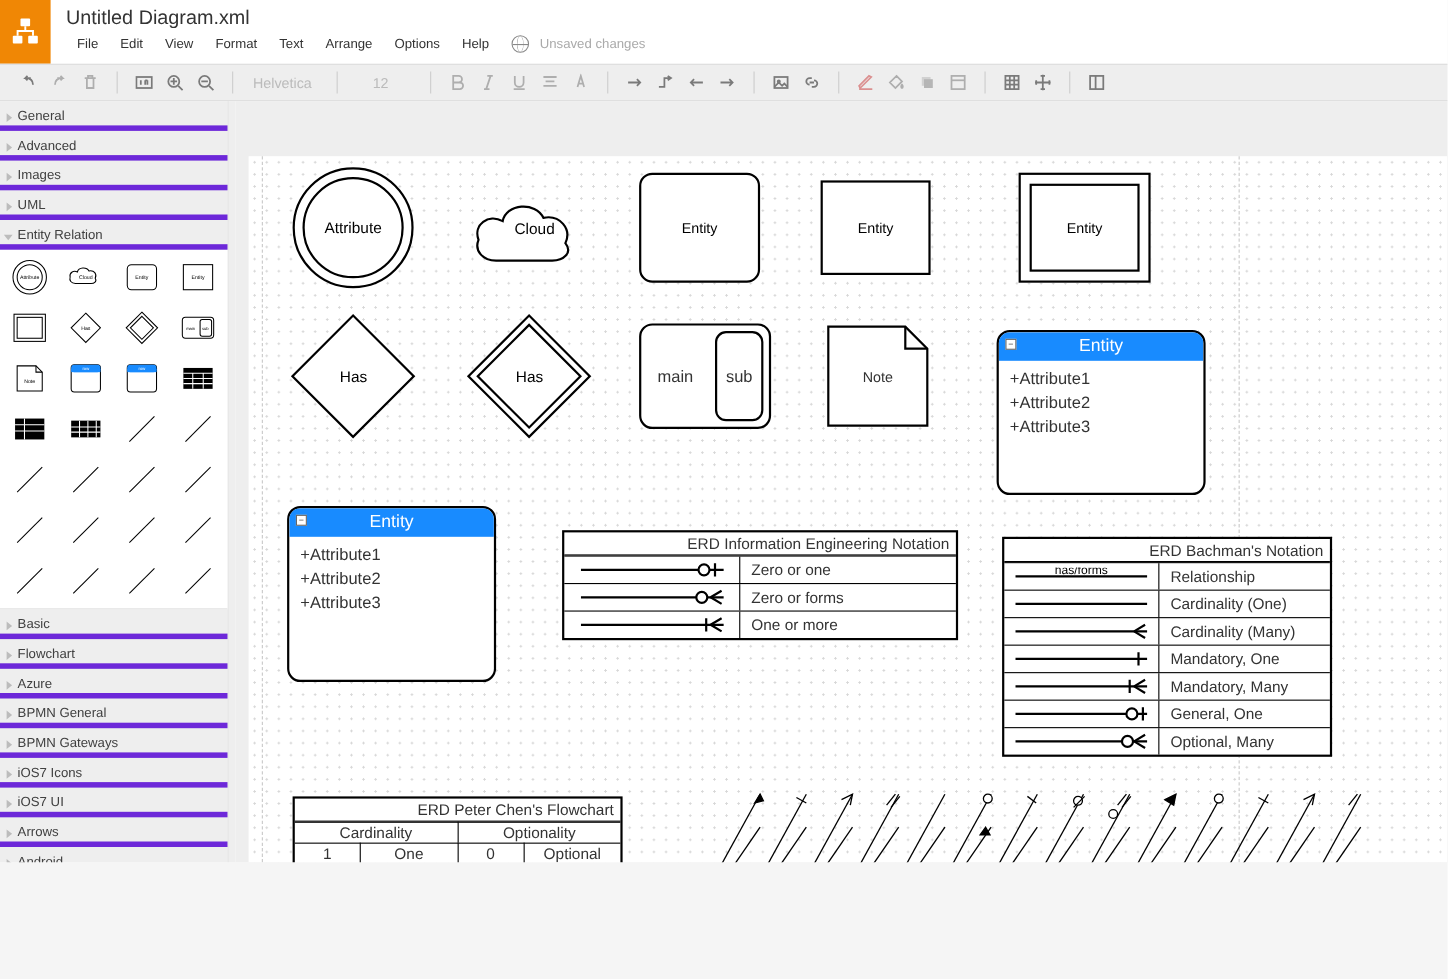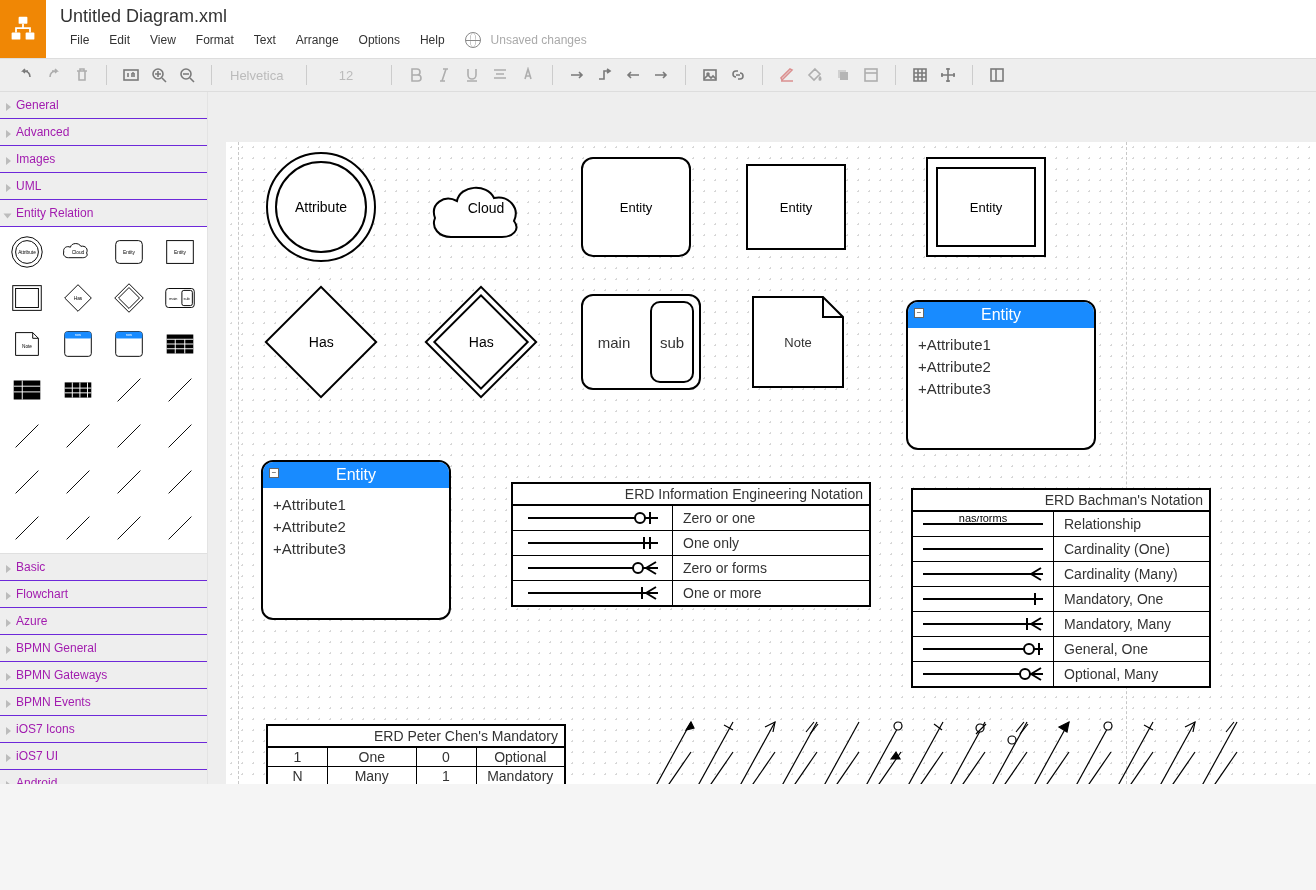--- a/index.html
+++ b/index.html
@@ -23,21 +23,21 @@
 .tb-sep{width:1px;height:20px;background:#ccc;margin:0 4px}
 .tb-btn{width:24px;height:24px;display:flex;align-items:center;justify-content:center;color:#7a7a7a;margin:0 2px;cursor:default}
 .tb-btn svg{width:16px;height:16px;stroke:#7a7a7a;fill:none;stroke-width:1.6}
 .tb-btn.disabled{opacity:.55}
 .tb-text{color:#bbb;padding:0 8px;min-width:70px}
 .tb-font{width:80px}
 .tb-size{width:34px;text-align:center}
 
 .body{flex:1;display:flex;min-height:0}
 .sidebar{width:208px;background:#eee;border-right:1px solid #e3e3e3;display:flex;flex-direction:column;overflow:hidden}
-.palette-cat{height:27px;line-height:27px;padding-left:16px;font-size:12px;color:#a21caf;border-bottom:1px solid #6d28d9;position:relative;cursor:default}
+.palette-cat{height:27px;line-height:27px;padding-left:16px;font-size:12px;color:#404040;border-bottom:5px solid #6d28d9;position:relative;cursor:default}
 .palette-cat::before{content:"";position:absolute;left:6px;top:11px;border-top:4px solid transparent;border-bottom:4px solid transparent;border-left:5px solid #bcbcbc}
 .palette-cat.open::before{transform:rotate(90deg);left:5px;top:12px}
 .shape-grid{background:#fff;padding:4px;display:grid;grid-template-columns:repeat(4,1fr);gap:4px;border-bottom:1px solid #e0e0e0}
 .shape-cell{height:42px;display:flex;align-items:center;justify-content:center}
 .shape-cell svg{width:38px;height:38px}
 .splitter{width:6px;background:#eee;cursor:col-resize;position:relative}
 .splitter::after{content:"";position:absolute;left:1px;top:50%;width:3px;height:22px;transform:translateY(-50%)}
 .canvas-wrap{flex:1;position:relative;background:#eee;overflow:hidden}
 .canvas{position:absolute;left:12px;top:50px;right:0;bottom:0;background:#fff;background-image:radial-gradient(circle,#d7d7d7 1px,transparent 1px);background-size:11px 11px}
 .gridline{position:absolute;top:0;bottom:0;border-left:1px dashed #c8c8c8}
@@ -461,25 +461,24 @@
             <svg viewBox="0 0 40 40">
               <line x1="8" y1="32" x2="32" y2="8" stroke="#000"></line>
             </svg>
           </div>
       </div>
       <div class="palette-cat">Basic</div>
       <div class="palette-cat">Flowchart</div>
       <div class="palette-cat">Azure</div>
       <div class="palette-cat">BPMN General</div>
       <div class="palette-cat">BPMN Gateways</div>
-      <div class="palette-cat">BPMN Events</div>
       <div class="palette-cat">iOS7 Icons</div>
       <div class="palette-cat">iOS7 UI</div>
+      <div class="palette-cat">Arrows</div>
       <div class="palette-cat">Android</div>
-      <div class="palette-cat">Arrows</div>
     </div>
     <div class="splitter"></div>
 
     <div class="canvas-wrap">
       <div class="canvas">
         <div class="gridline gl1"></div>
         <div class="gridline gl2"></div>
 
         <div class="cshape attr-outer center" style="left:40px;top:10px;width:110px;height:110px">
           <div class="attr-inner"></div>
@@ -547,30 +546,20 @@
                   <circle cx="112" cy="8" r="5" fill="#fff" stroke="#000" stroke-width="2"></circle>
                   <line x1="122" y1="2" x2="122" y2="14" stroke="#000" stroke-width="2"></line>
                 </svg>
               </div>
               <div class="tcell lab">Zero or one</div>
             </div>
           <div class="trow">
               <div class="tcell sym">
                 <svg width="130" height="16">
                   <line x1="0" y1="8" x2="130" y2="8" stroke="#000" stroke-width="2"></line>
-                  <line x1="116" y1="2" x2="116" y2="14" stroke="#000" stroke-width="2"></line>
-                  <line x1="122" y1="2" x2="122" y2="14" stroke="#000" stroke-width="2"></line>
-                </svg>
-              </div>
-              <div class="tcell lab">One only</div>
-            </div>
-          <div class="trow">
-              <div class="tcell sym">
-                <svg width="130" height="16">
-                  <line x1="0" y1="8" x2="130" y2="8" stroke="#000" stroke-width="2"></line>
                   <circle cx="110" cy="8" r="5" fill="#fff" stroke="#000" stroke-width="2"></circle>
                   <path d="M118 8l10-6M118 8l10 6" stroke="#000" stroke-width="2"></path>
                 </svg>
               </div>
               <div class="tcell lab">Zero or forms</div>
             </div>
           <div class="trow">
               <div class="tcell sym">
                 <svg width="130" height="16">
                   <line x1="0" y1="8" x2="130" y2="8" stroke="#000" stroke-width="2"></line>
@@ -645,21 +634,25 @@
                   <line x1="0" y1="8" x2="120" y2="8" stroke="#000" stroke-width="2"></line>
                   <circle cx="102" cy="8" r="5" fill="#fff" stroke="#000" stroke-width="2"></circle>
                   <path d="M108 8l10-6M108 8l10 6" stroke="#000" stroke-width="2"></path>
                 </svg>
               </div>
               <div class="tcell lab">Optional, Many</div>
             </div>
         </div>
 
         <div class="tbl chen" style="left:40px;top:582px;width:300px">
-          <div class="thdr">ERD Peter Chen's Mandatory</div>
+          <div class="thdr">ERD Peter Chen's Flowchart</div>
+          <div class="row">
+              <div class="c" style="flex:1">Cardinality</div>
+              <div class="c" style="flex:1">Optionality</div>
+            </div>
           <div class="row">
               <div class="c" style="flex:0 0 60px">1</div>
               <div class="c">One</div>
               <div class="c" style="flex:0 0 60px">0</div>
               <div class="c">Optional</div>
             </div>
           <div class="row">
               <div class="c" style="flex:0 0 60px">N</div>
               <div class="c">Many</div>
               <div class="c" style="flex:0 0 60px">1</div>

